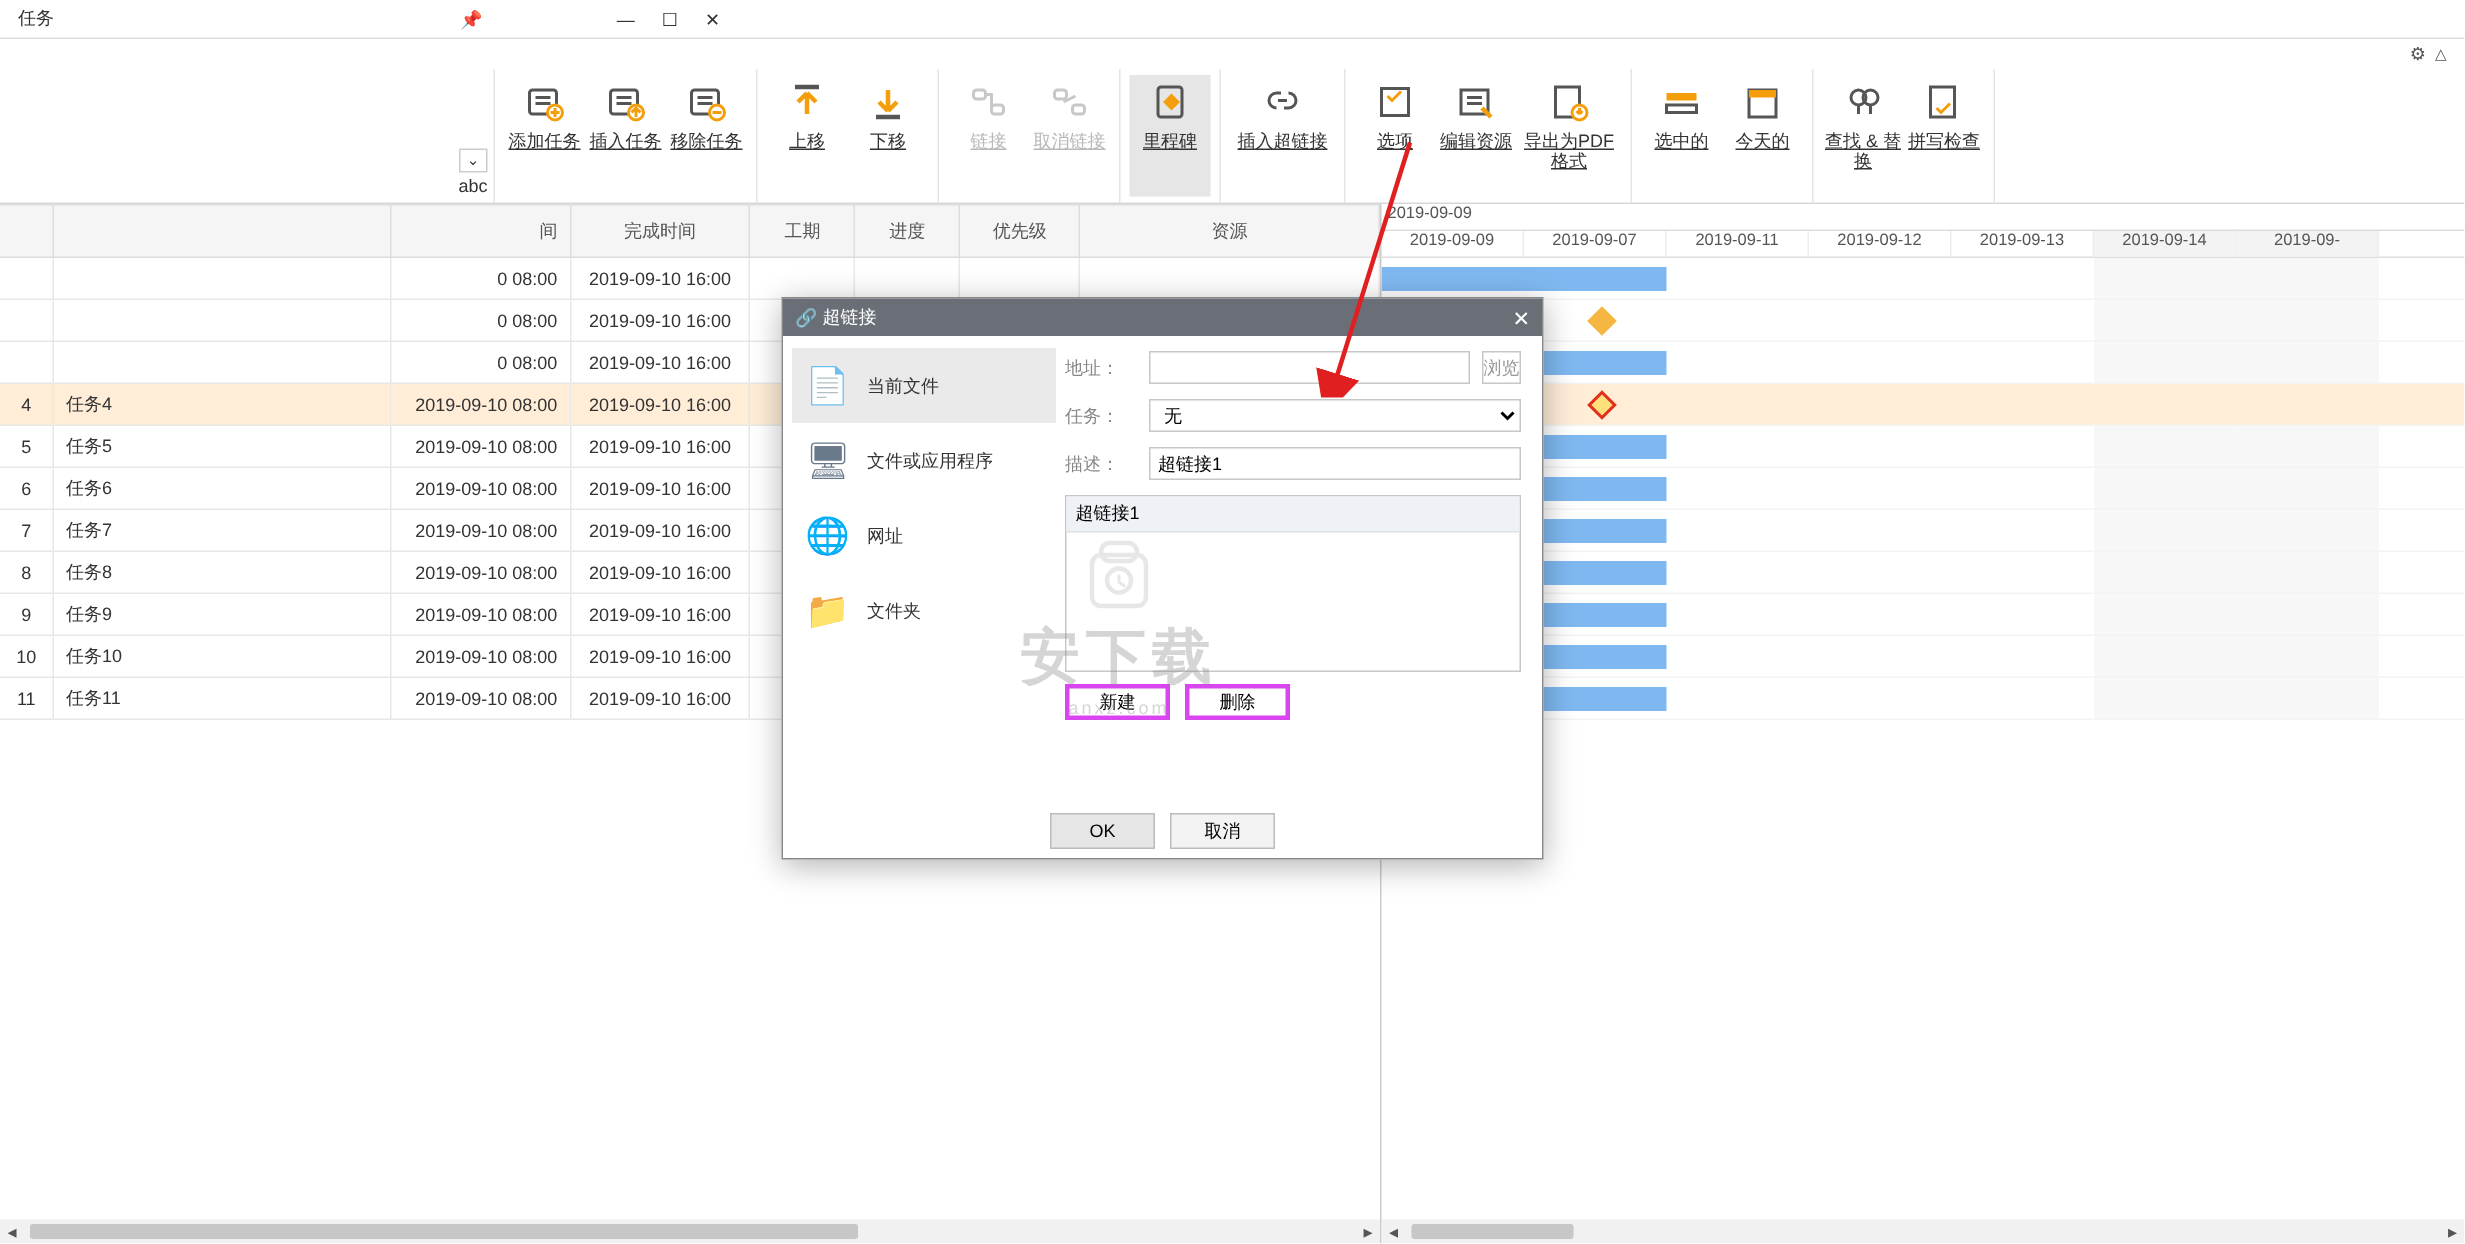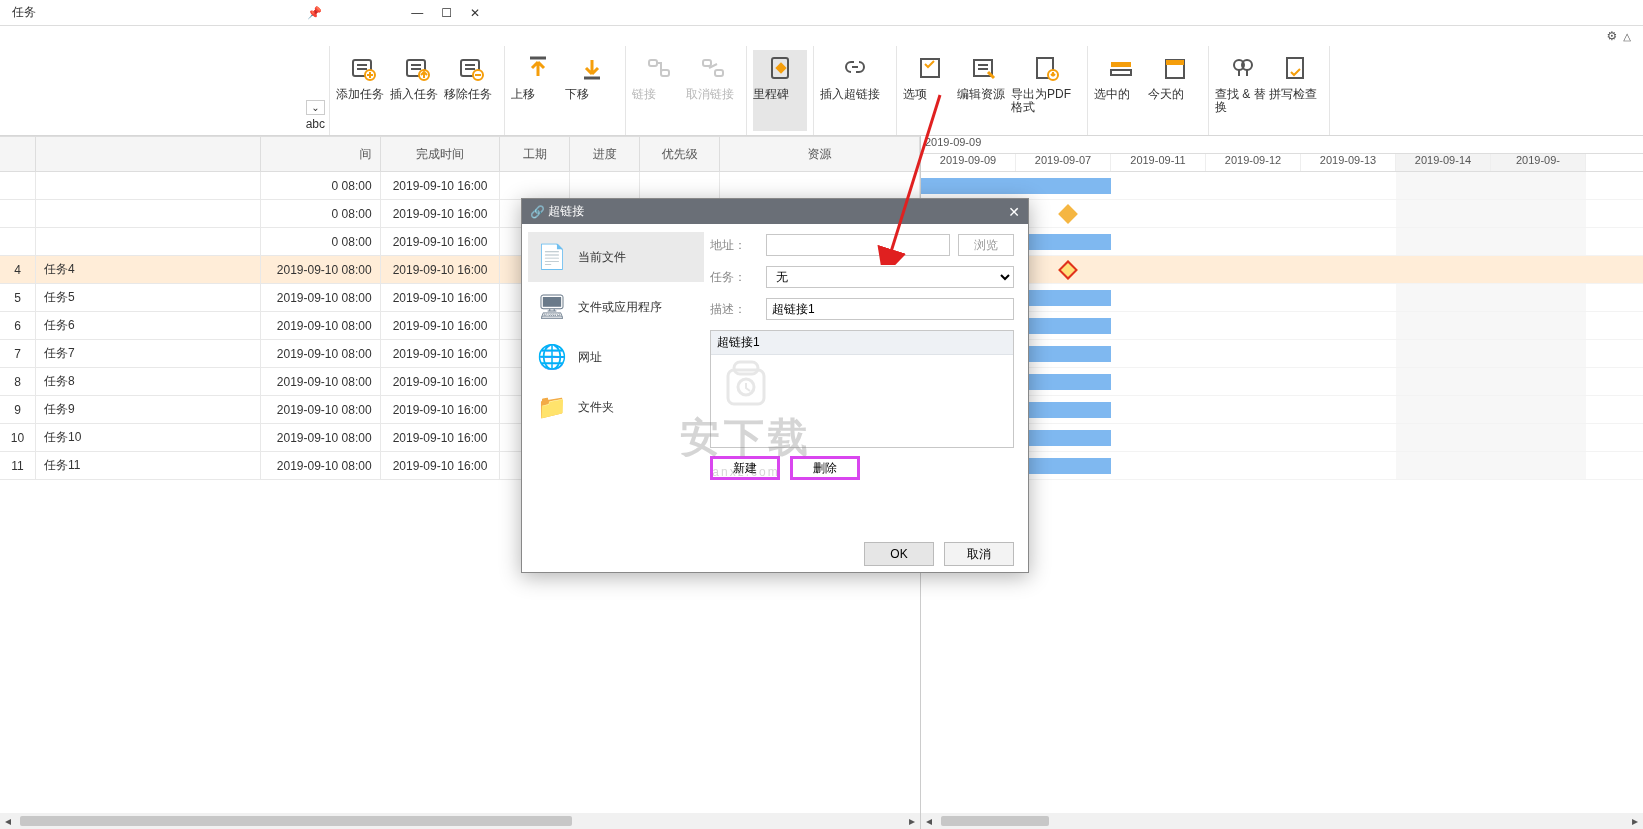--- a/index.html
+++ b/index.html
@@ -13,21 +13,21 @@
   .ribbon { height:90px; border-bottom:1px solid #d7d7d7; display:flex; align-items:stretch; background:#fff;}
   .rib-left {width:330px; border-right:1px solid #e5e5e5; display:flex; justify-content:flex-end; align-items:flex-end; padding:4px;}
   .abc {display:flex; flex-direction:column; align-items:center; gap:2px; color:#333;}
   .rib-groups{display:flex;}
   .rib-group{display:flex; border-right:1px solid #e5e5e5; padding:4px 6px;}
   .rib-btn{display:flex; flex-direction:column; align-items:center; justify-content:flex-start; width:54px; padding-top:4px; gap:6px; color:#333;}
   .rib-btn.wide{width:70px;}
   .rib-btn.active{background:#e6e6e6;}
   .rib-btn.disabled{color:#b8b8b8;}
   .rib-icon{width:28px;height:28px;display:flex;align-items:center;justify-content:center;}
-  .rib-label{font-size:12px; line-height:13px; width:100%;}
+  .rib-label{text-align:center; font-size:12px; line-height:13px; width:100%;text-decoration:underline;}
   svg{display:block;}
   
   .workspace{position:absolute; top:136px; left:0; right:0; bottom:0; display:flex;}
   .left-pane{width:921px; position:relative; border-right:1px solid #ccc; overflow:hidden;}
   .right-pane{flex:1; position:relative; overflow:hidden;}
   
   .tbl-head{display:flex; height:36px; background:#f5f5f5;}
   .tbl-head .th{border:1px solid #ddd; border-left:none; display:flex; align-items:center; justify-content:center; color:#555;}
   .tbl-body .tr{display:flex; height:28px;}
   .tbl-body .td{border-bottom:1px solid #e8e8e8; border-right:1px solid #e8e8e8; display:flex; align-items:center; padding:0 8px; color:#333;}
@@ -63,26 +63,26 @@
   .dlg-title .dlg-close{margin-left:auto; font-size:14px; cursor:default;}
   .dlg-body{display:flex; height:310px;}
   .dlg-side{width:188px; padding:8px 6px;}
   .dlg-side-item{display:flex; align-items:center; gap:10px; height:50px; padding:4px 8px; color:#333;}
   .dlg-side-item.active{background:#eaeaea;}
   .dlg-side-item .si-icon{width:32px;height:32px;display:flex;align-items:center;justify-content:center;}
   .dlg-main{flex:1; padding:10px 14px 6px 0;}
   .dlg-row{display:flex; align-items:center; gap:8px; margin-bottom:10px;}
   .dlg-row label{width:48px; color:#888; font-size:12px;}
   .dlg-row input,.dlg-row select{flex:1; height:22px; border:1px solid #c7c7c7; padding:0 5px; font-size:12px; background:#fff;}
-  .dlg-row button{height:22px; border:1px solid #c7c7c7; background:#fff; padding:0 15px; color:#999;}
+  .dlg-row button{height:22px; border:1px solid #c7c7c7; background:#fff; padding:0 0; color:#999;}
   .list-box{border:1px solid #c7c7c7; height:118px; margin-bottom:8px;}
   .list-box .li{background:#eef1f5; padding:3px 6px; border-bottom:1px solid #dfe3e8;}
   .btn-row{display:flex; gap:10px;}
   .btn-row button{border:3px solid #d946ef; background:#fff; height:24px; width:70px;}
-  .dlg-foot{height:40px; display:flex; align-items:center; justify-content:flex-end; gap:10px; padding:0 14px;}
+  .dlg-foot{height:40px; display:flex; align-items:center; justify-content:center; gap:10px; padding:0 14px;}
   .dlg-foot button{border:1px solid #bbb; background:#f3f3f3; height:24px; width:70px;}
   
   .arrow{position:absolute; z-index:60; pointer-events:none;}
   .watermark{position:absolute; left:680px; top:360px; z-index:70; pointer-events:none; opacity:0.35; color:#888; text-align:center;}
   .watermark .big{font-size:40px; letter-spacing:4px; font-weight:bold;}
   .watermark .sm{font-size:12px; letter-spacing:2px;}
 </style>
 </head>
 <body>
 

